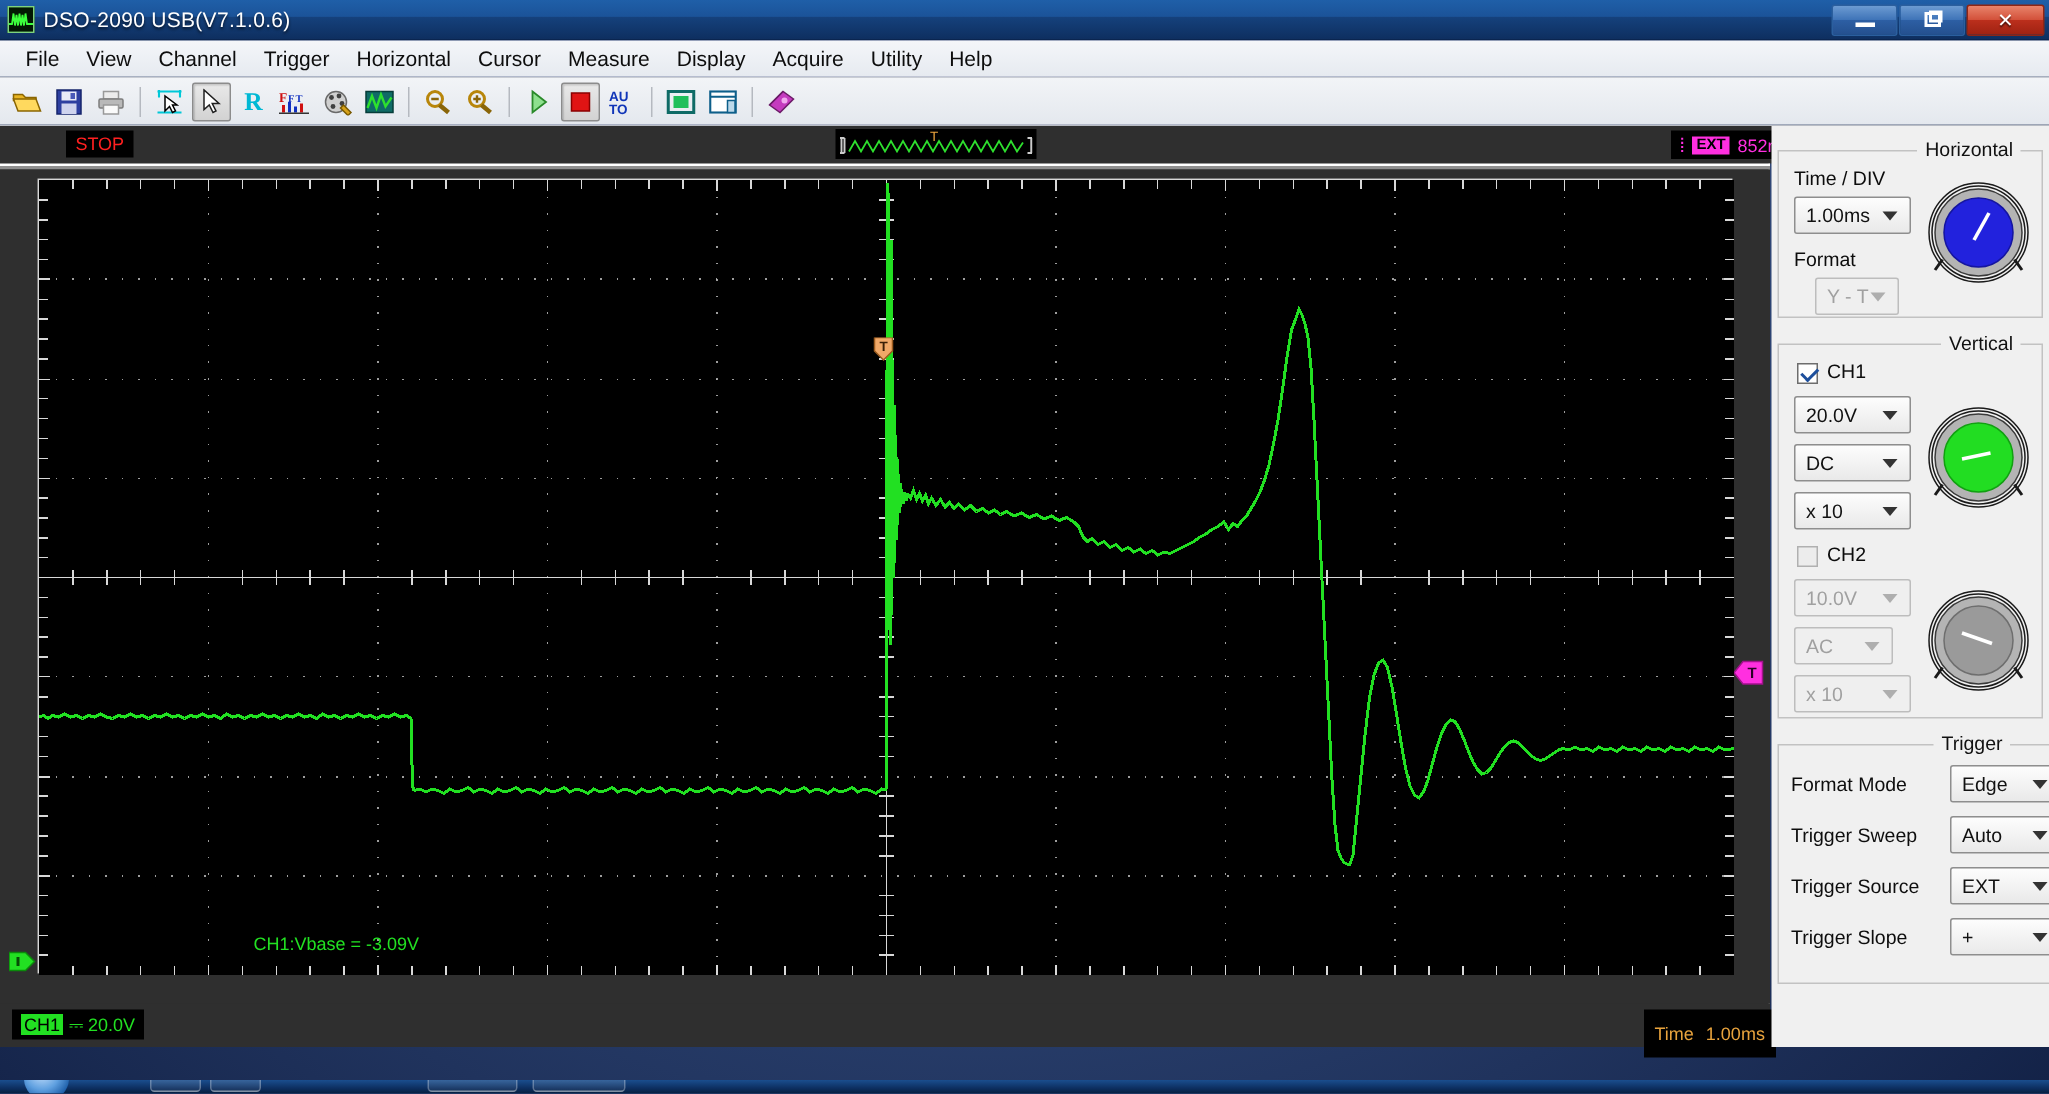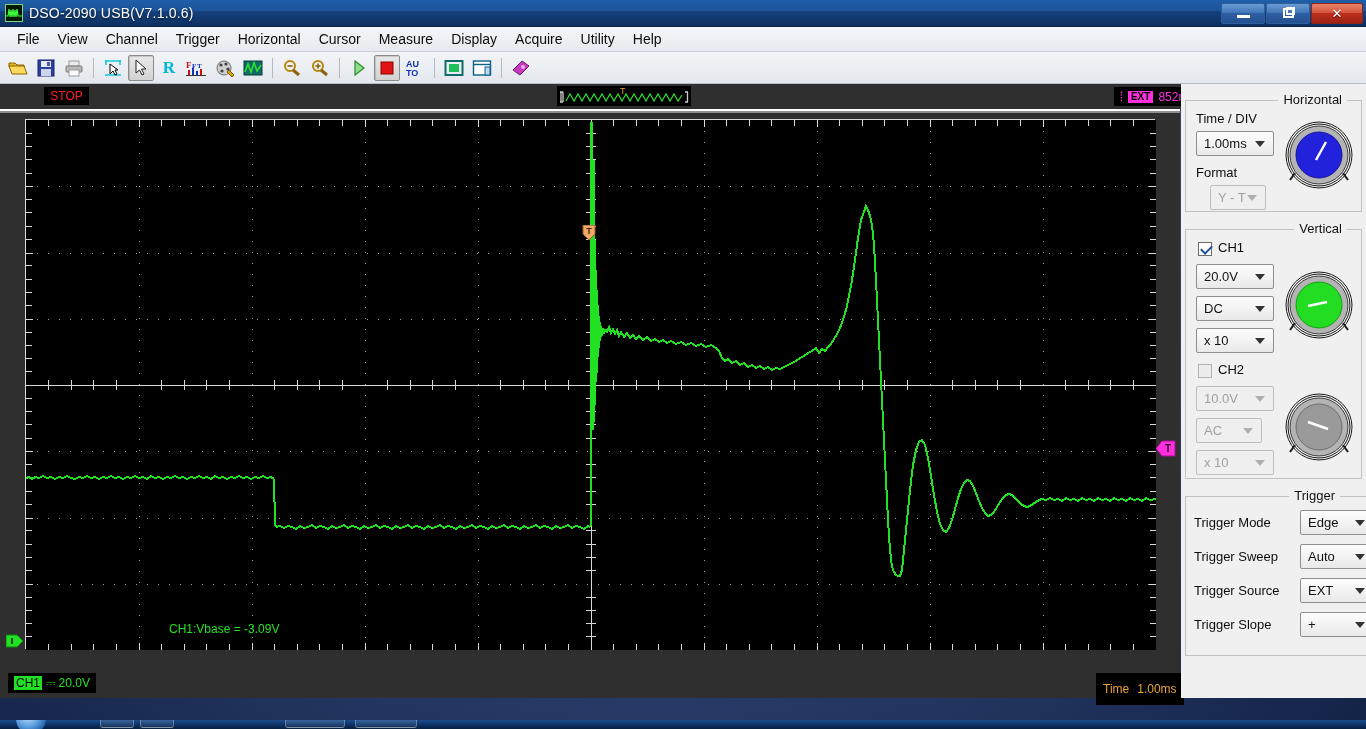--- a/index.html
+++ b/index.html
@@ -921,21 +921,21 @@
           <line x1="61" y1="55" x2="66" y2="62" stroke="#1a1a1a" stroke-width="2"></line>
           <circle cx="37" cy="37" r="23" fill="#9a9a9a" stroke="#6e6e6e" stroke-width="1"></circle>
           <line x1="26" y1="32" x2="46" y2="39" stroke="#ffffff" stroke-width="2.4"></line>
         </svg>
       </div>
     </div>
 
     <div class="group" style="top:412px; height:160px; width:196px;">
       <div class="group-title" style="right:40px;">Trigger</div>
 
-      <div class="lbl" style="position:absolute; left:8px; top:18px;">Trigger Mode</div>
+      <div class="lbl" style="position:absolute; left:8px; top:18px;">Format Mode</div>
       <div class="combo" style="left:114px; top:13px; width:74px;">
         <span>Edge</span>
         <span class="arrow"></span>
       </div>
 
       <div class="lbl" style="position:absolute; left:8px; top:52px;">Trigger Sweep</div>
       <div class="combo" style="left:114px; top:47px; width:74px;">
         <span>Auto</span>
         <span class="arrow"></span>
       </div>

